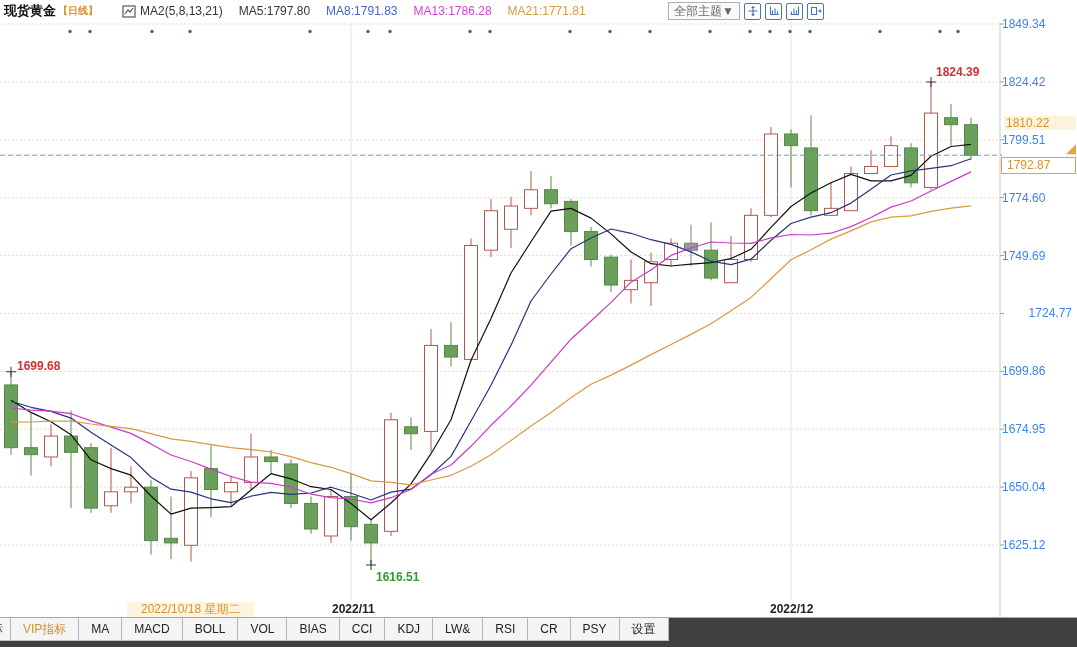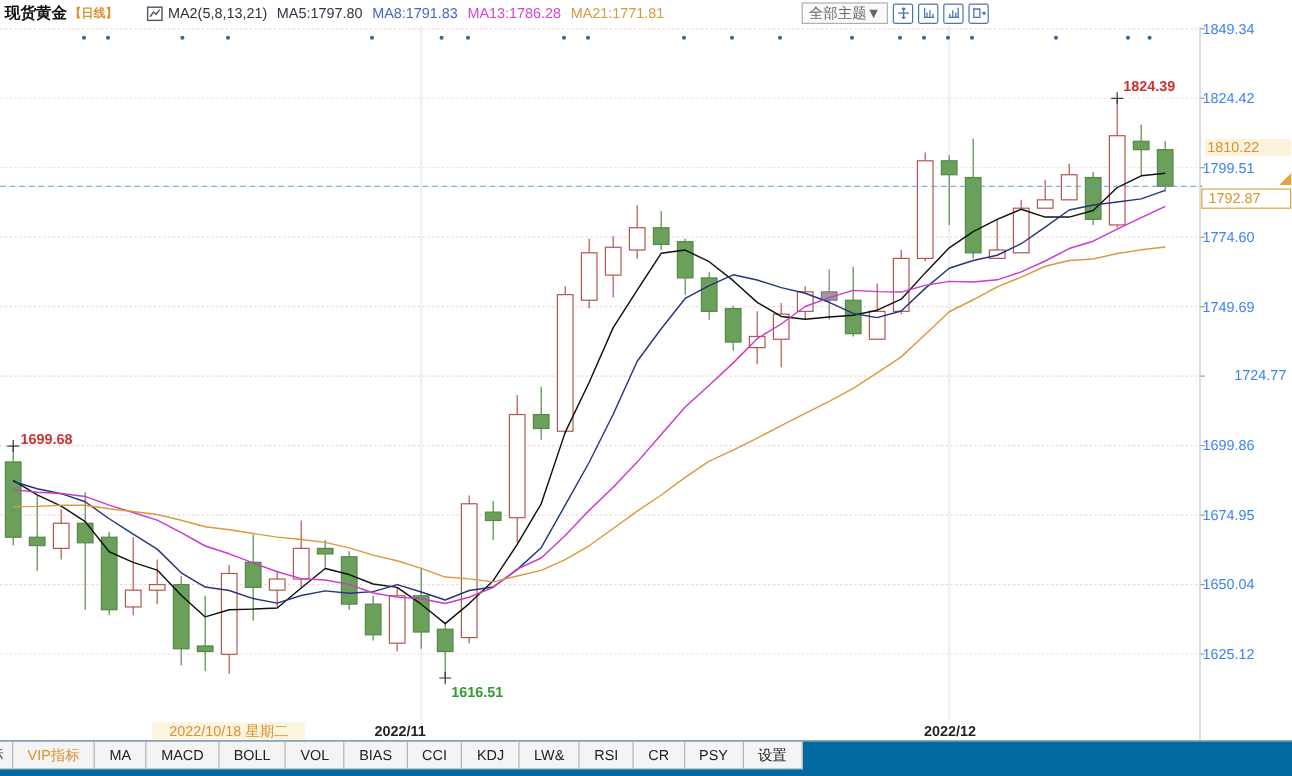--- a/index.html
+++ b/index.html
@@ -4,35 +4,35 @@
 <style>
   html,body{margin:0;padding:0;background:#fff;}
   .app{position:relative;width:1077px;height:647px;background:#ffffff;overflow:hidden;
        font-family:"Liberation Sans","DejaVu Sans",sans-serif;font-size:12px;color:#222;}
   
   .hdr{position:absolute;left:0;top:0;width:904px;height:22px;display:flex;align-items:center;background:#fff;z-index:5;}
   .sym{margin-left:4px;font-size:13px;font-weight:bold;color:#111;}
   .per{margin-left:2px;font-size:10px;font-weight:bold;color:#d7922f;}
   .kicon{margin-left:24px;width:14px;height:13px;}
   .magrp{margin-left:4px;color:#333;}
-  .mavals span{margin-left:8px;}
+  .mavals span{margin-left:16px;}
   .rgrp{margin-left:auto;margin-right:80px;display:flex;align-items:center;}
   .dd{border:1px solid #b0b0b0;background:#fafafa;color:#666;padding:1px 5px;height:14px;line-height:14px;cursor:pointer;}
   .ic{width:15px;height:15px;border:1px solid #4a74b8;border-radius:2px;margin-left:4px;display:flex;align-items:center;justify-content:center;background:#fff;cursor:pointer;}
   .ic svg{display:block;}
   
   .stage{position:absolute;left:0;top:0;width:1077px;height:647px;}
   svg.chart{position:absolute;left:0;top:0;}
   .ylab{position:absolute;left:1002px;width:70px;height:14px;line-height:14px;color:#3b82f6;}
   .badge-open{position:absolute;left:1004px;width:70px;height:14px;line-height:14px;background:#fcf3dc;color:#d7922f;padding-left:2px;}
   .badge-last{position:absolute;left:1001px;width:68px;height:15px;line-height:15px;border:1px solid #e0a43c;background:#fff;color:#d7922f;padding-left:5px;}
   .xlab{position:absolute;top:602px;height:15px;line-height:15px;font-weight:bold;color:#222;white-space:nowrap;}
   .xlab.hl{font-weight:normal;color:#d7922f;background:#fdf4e0;padding:0 14px;}
   
-  .ftr{position:absolute;left:0;bottom:0;width:1077px;height:29px;background:#0369a1;border-top:1px solid #a8a8a8;display:flex;align-items:flex-start;}
+  .ftr{position:absolute;left:0;bottom:0;width:1077px;height:29px;background:#404040;border-top:1px solid #a8a8a8;display:flex;align-items:flex-start;}
   .tabs{display:flex;height:22px;border-bottom:1px solid #c4c4c4;background:#f4f4f4;}
   .tabclip{width:10px;height:22px;overflow:hidden;border-right:1px solid #b5b5b5;color:#444;line-height:22px;}
   .tabclip span{display:inline-block;margin-left:-9px;}
   .tab{height:22px;line-height:22px;padding:0 12px;border-right:1px solid #b5b5b5;color:#222;cursor:pointer;white-space:nowrap;}
   .tab.active{color:#d7922f;}
 </style>
 </head>
 <body>
 
 <div class="app">
@@ -214,21 +214,21 @@
         <div class="ylab" style="top: 190.667px;">1774.60</div>
         <div class="ylab" style="top: 248.556px;">1749.69</div>
         <div class="ylab" style="top: 306.444px; text-align: right;">1724.77</div>
         <div class="ylab" style="top: 364.333px;">1699.86</div>
         <div class="ylab" style="top: 422.222px;">1674.95</div>
         <div class="ylab" style="top: 480.111px;">1650.04</div>
         <div class="ylab" style="top: 538px;">1625.12</div>
       </div>
     <div id="xaxis">
         <div class="xlab hl" style="left: 127px;">2022/10/18 星期二</div>
-        <div class="xlab" style="left: 312px;">2022/11</div>
+        <div class="xlab" style="left: 332px;">2022/11</div>
         <div class="xlab" style="left: 770px;">2022/12</div>
       </div>
   <div class="badge-open" style="top: 115.9px;">1810.22</div>
       <div class="badge-last" style="top: 157.214px;">1792.87</div>
     </div>
 
   <div class="hdr">
     <span class="sym">现货黄金</span>
     <span class="per">【日线】</span>
     <svg class="kicon" viewBox="0 0 14 13">

